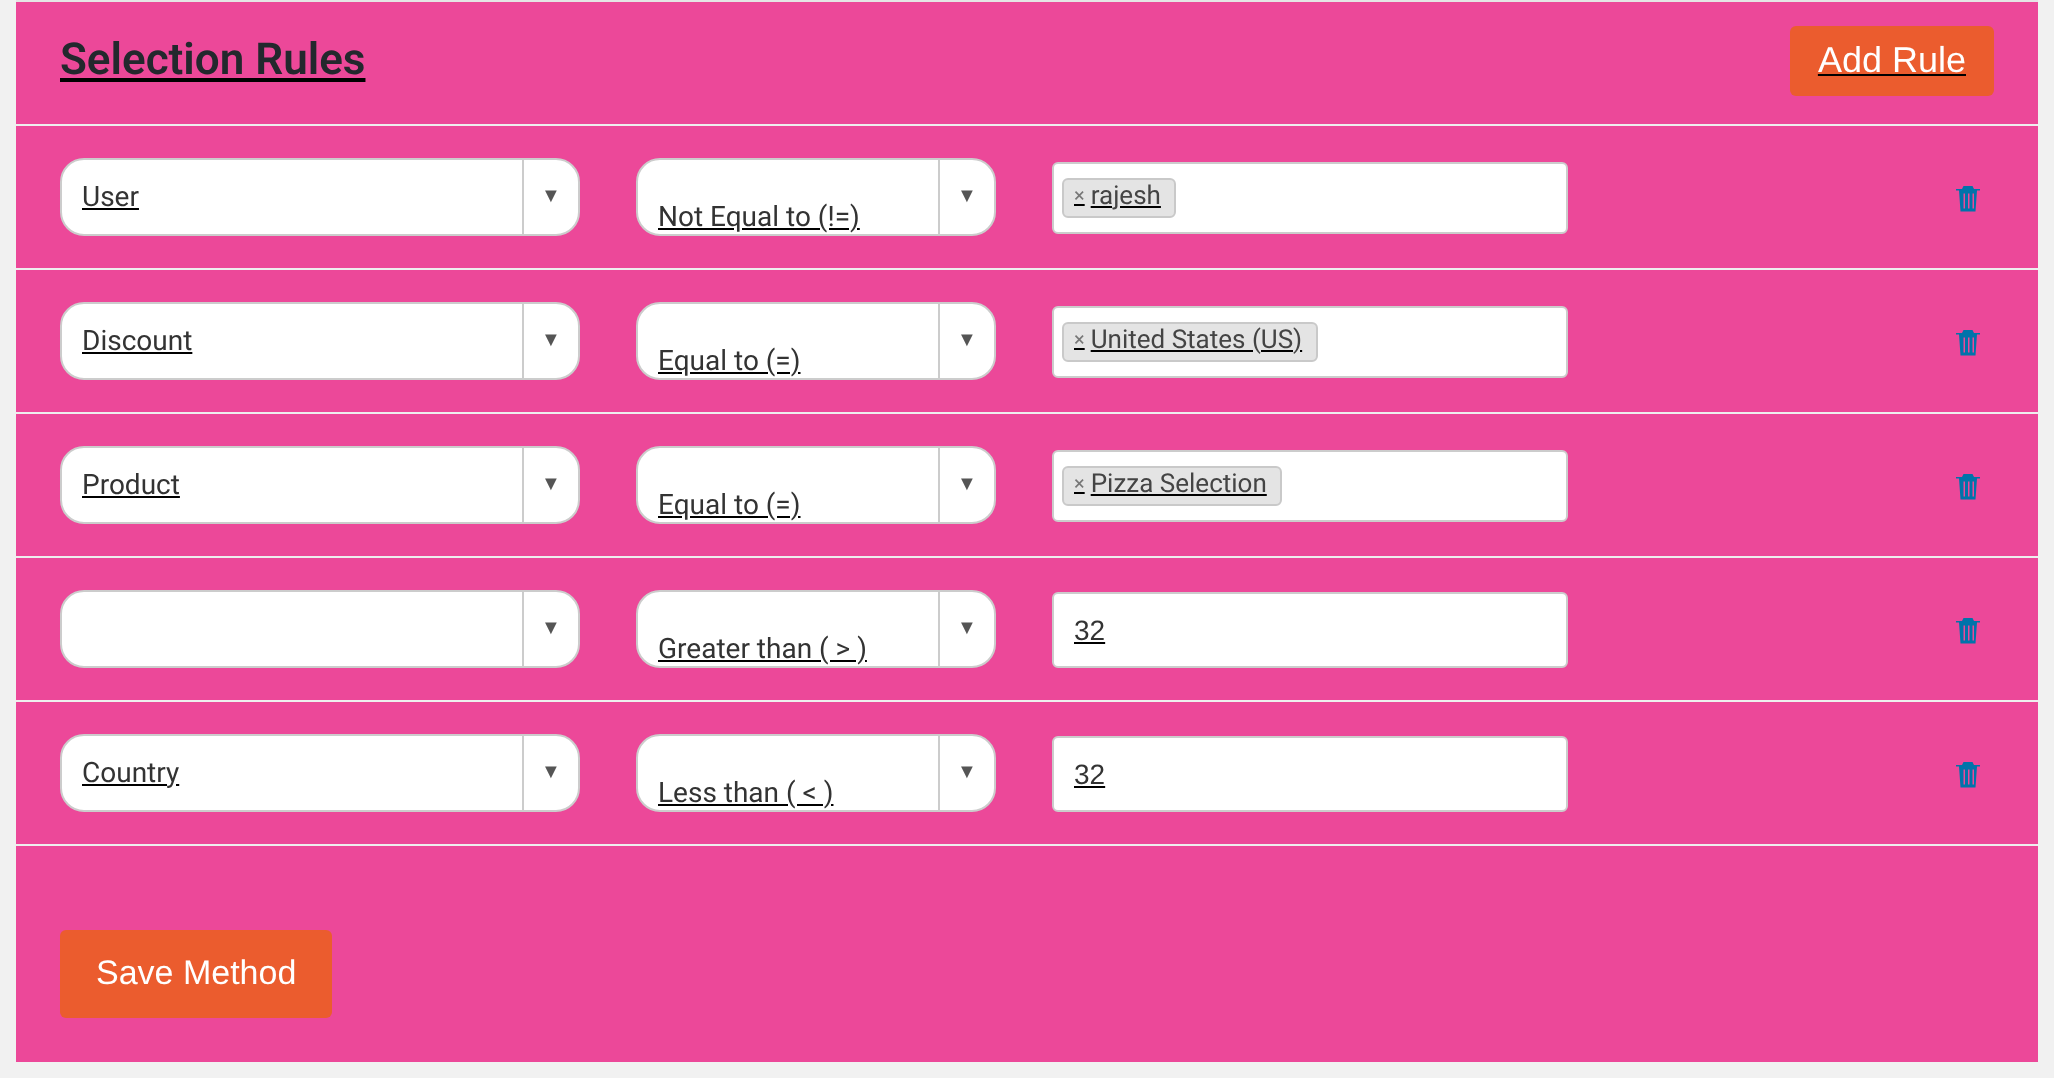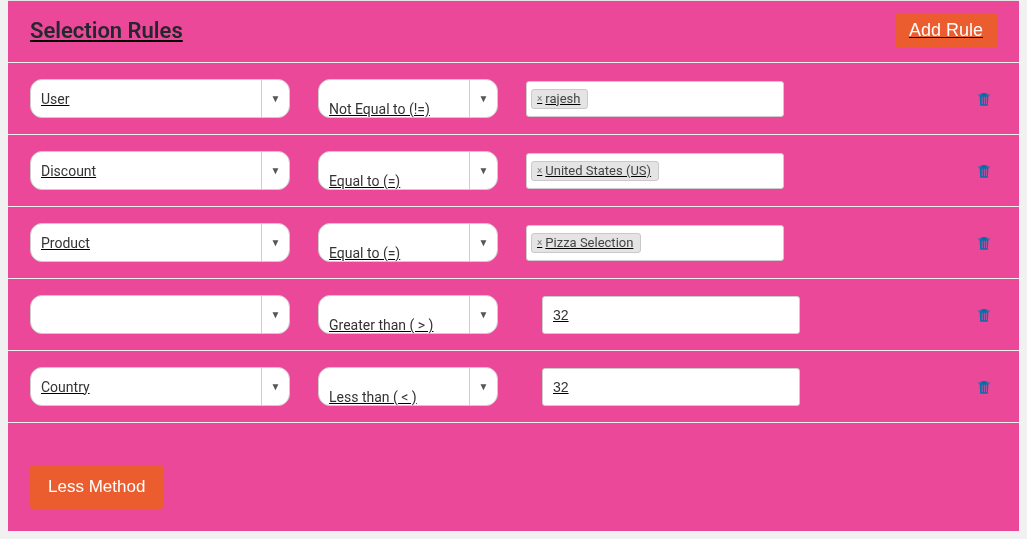--- a/index.html
+++ b/index.html
@@ -112,21 +112,20 @@
   }
   .text-input {
     flex: 0 0 258px;
     height: 38px;
     border: 1px solid #ccc;
     border-radius: 3px;
     background: #fff;
     padding: 0 10px;
     font-size: 14px;
     color: #333;
-    margin-left: 16px;
   }
   .trash {
     margin-left: auto;
     width: 18px;
     height: 20px;
     color: #0073aa;
     cursor: pointer;
     flex: 0 0 auto;
     margin-right: 4px;
   }
@@ -226,16 +225,16 @@
           <span class="arrow">▼</span>
         </div>
         <input class="text-input" type="text" value="32" style="">
         <span class="trash"><svg viewBox="0 0 24 24" fill="currentColor" width="18" height="20">
             <path d="M6 7h12l-1 14H7L6 7zm3 2v10h1V9H9zm3 0v10h1V9h-1zm3 0v10h1V9h-1zM9 4h6l1 2h4v1H4V6h4l1-2z"></path>
           </svg></span>
       </div>
     </div>
 
   <div class="footer">
-    <button class="btn-save">Less Method</button>
+    <button class="btn-save">Save Method</button>
   </div>
 
 </div>
 
 </body></html>

